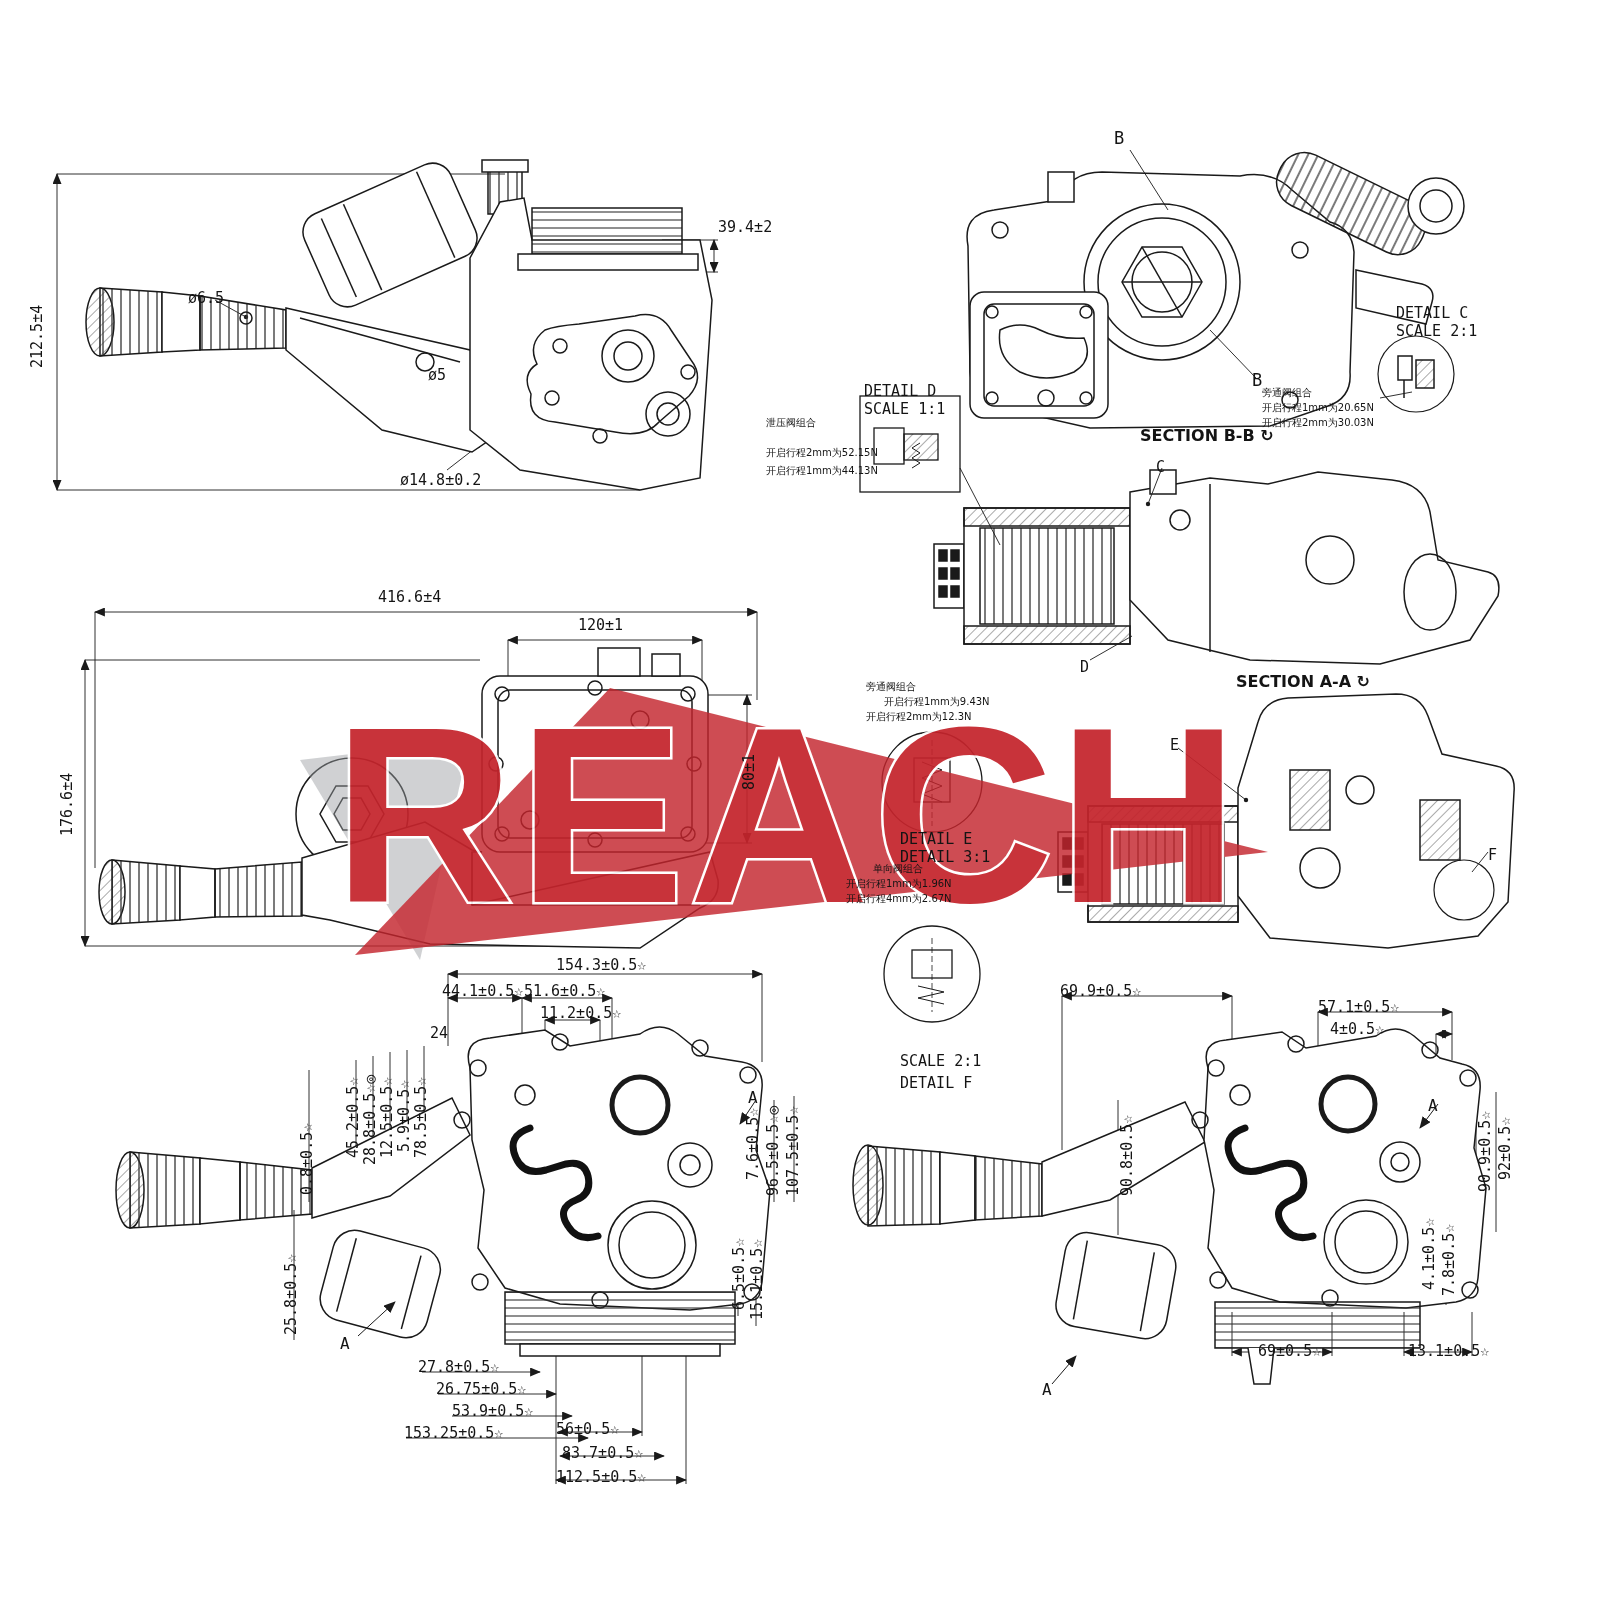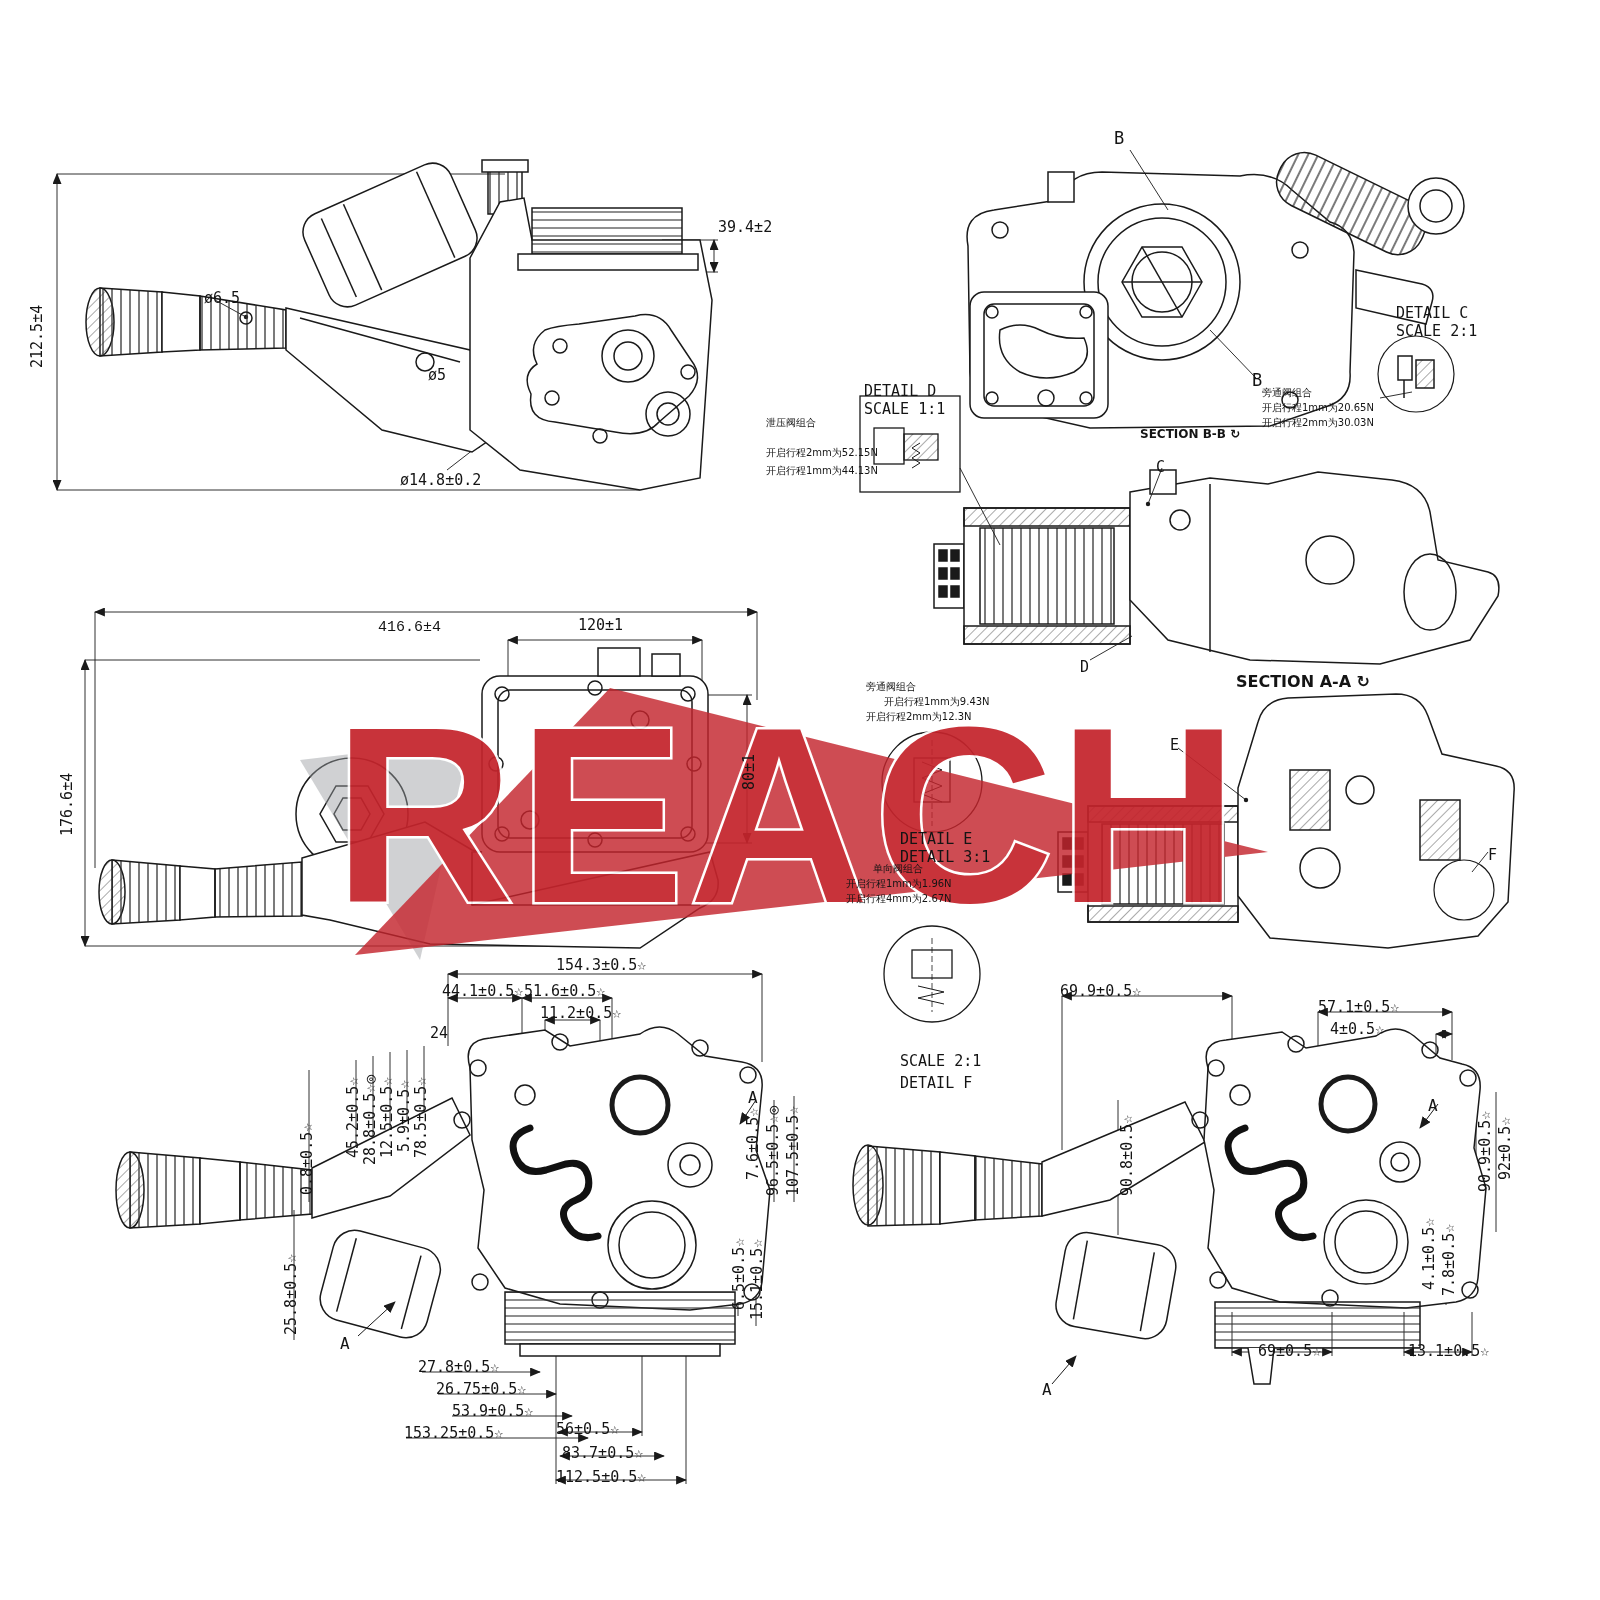--- a/index.html
+++ b/index.html
@@ -389,40 +389,40 @@
 
   <g opacity="0.93">
     <polygon points="300,760 420,960 470,740" fill="#9a9da1" opacity="0.5"></polygon>
     <polygon points="355,955 1268,852 610,688" fill="#c4242c" opacity="0.88"></polygon>
     <text x="788" y="902" text-anchor="middle" font-family="Liberation Sans, DejaVu Sans, sans-serif" font-size="250" font-weight="bold" fill="#c4242c" stroke="#ffffff" stroke-width="5" paint-order="stroke" letter-spacing="4">REACH</text>
   </g>
 </svg>
 
 <div id="label-layer">
       <div class="lbl" style="left: 30px; top: 368px; transform: rotate(-90deg);">212.5±4</div>
-      <div class="lbl" style="left: 204px; top: 291px; text-align: right;">ø6.5</div>
+      <div class="lbl" style="left: 188px; top: 291px; text-align: right;">ø6.5</div>
       <div class="lbl" style="left: 428px; top: 368px;">ø5</div>
       <div class="lbl" style="left: 400px; top: 473px;">ø14.8±0.2</div>
       <div class="lbl" style="left: 718px; top: 220px;">39.4±2</div>
       <div class="lbl" style="left: 1114px; top: 130px; font-size: 17px;">B</div>
       <div class="lbl" style="left: 1252px; top: 372px; font-size: 17px;">B</div>
       <div class="lbl det" style="left: 1396px; top: 306px;">DETAIL C</div>
       <div class="lbl det" style="left: 1396px; top: 324px;">SCALE 2:1</div>
       <div class="lbl cn" style="left: 1262px; top: 388px;">旁通阀组合</div>
       <div class="lbl cn" style="left: 1262px; top: 403px;">开启行程1mm为20.65N</div>
       <div class="lbl cn" style="left: 1262px; top: 418px;">开启行程2mm为30.03N</div>
-      <div class="lbl sec" style="left: 1140px; top: 428px; font-size: 12px;">SECTION B-B ↻</div>
+      <div class="lbl sec" style="left: 1140px; top: 428px; font-size: 16px;">SECTION B-B ↻</div>
       <div class="lbl det" style="left: 864px; top: 384px;">DETAIL D</div>
       <div class="lbl det" style="left: 864px; top: 402px;">SCALE 1:1</div>
       <div class="lbl cn" style="left: 766px; top: 418px;">泄压阀组合</div>
       <div class="lbl cn" style="left: 766px; top: 433px; margin-top: 33px;">开启行程1mm为44.13N</div>
       <div class="lbl cn" style="left: 766px; top: 448px;">开启行程2mm为52.15N</div>
       <div class="lbl" style="left: 1156px; top: 460px; font-size: 15px;">C</div>
       <div class="lbl" style="left: 1080px; top: 660px; font-size: 15px;">D</div>
-      <div class="lbl" style="left: 378px; top: 620px; font-family: Liberation Mono, monospace;">416.6±4</div>
+      <div class="lbl" style="left: 378px; top: 590px;">416.6±4</div>
       <div class="lbl" style="left: 578px; top: 618px;">120±1</div>
       <div class="lbl" style="left: 60px; top: 836px; transform: rotate(-90deg);">176.6±4</div>
       <div class="lbl" style="left: 742px; top: 790px; transform: rotate(-90deg);">80±1</div>
       <div class="lbl cn" style="left: 866px; top: 682px;">旁通阀组合</div>
       <div class="lbl cn" style="left: 868px; top: 697px; margin-left: 16px;">开启行程1mm为9.43N</div>
       <div class="lbl cn" style="left: 866px; top: 712px;">开启行程2mm为12.3N</div>
       <div class="lbl det" style="left: 900px; top: 832px;">DETAIL E</div>
       <div class="lbl det" style="left: 900px; top: 850px;">DETAIL 3:1</div>
       <div class="lbl sec" style="left: 1236px; top: 674px; font-size: 16px;">SECTION A-A ↻</div>
       <div class="lbl" style="left: 1170px; top: 738px; font-size: 15px;">E</div>

